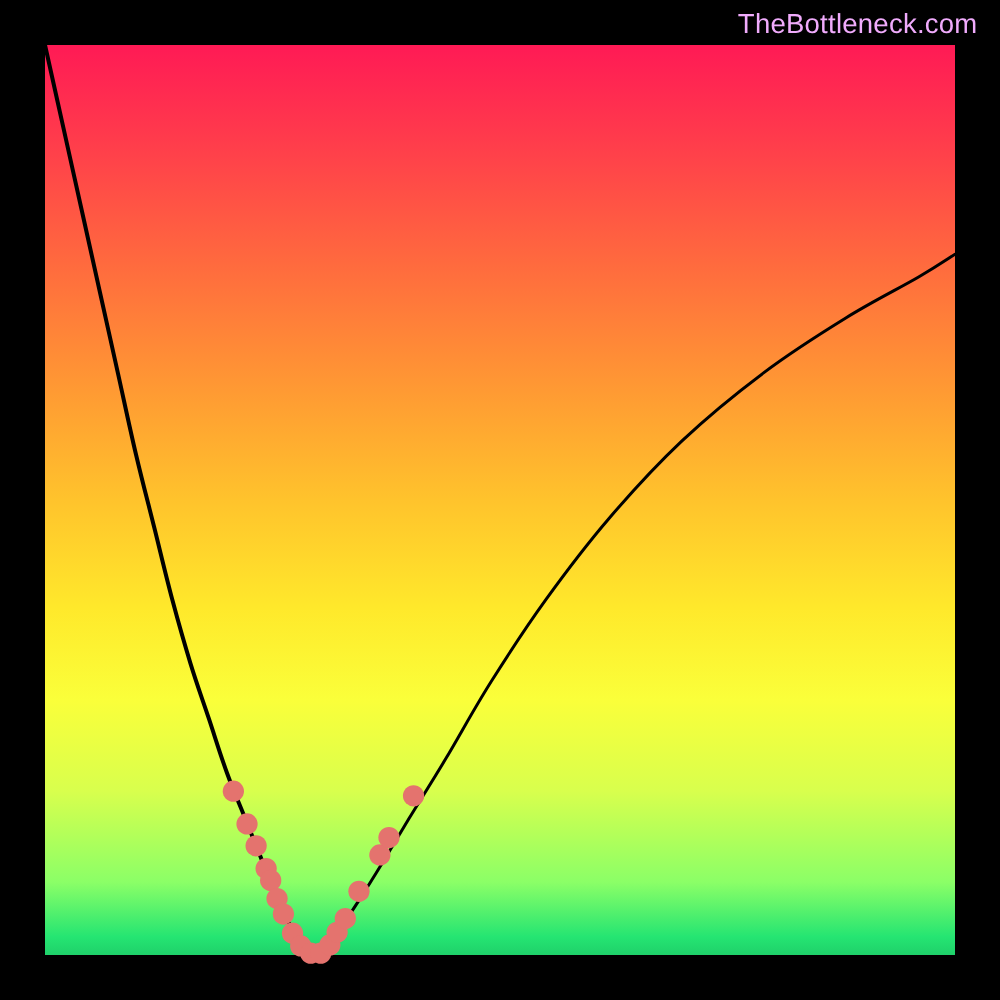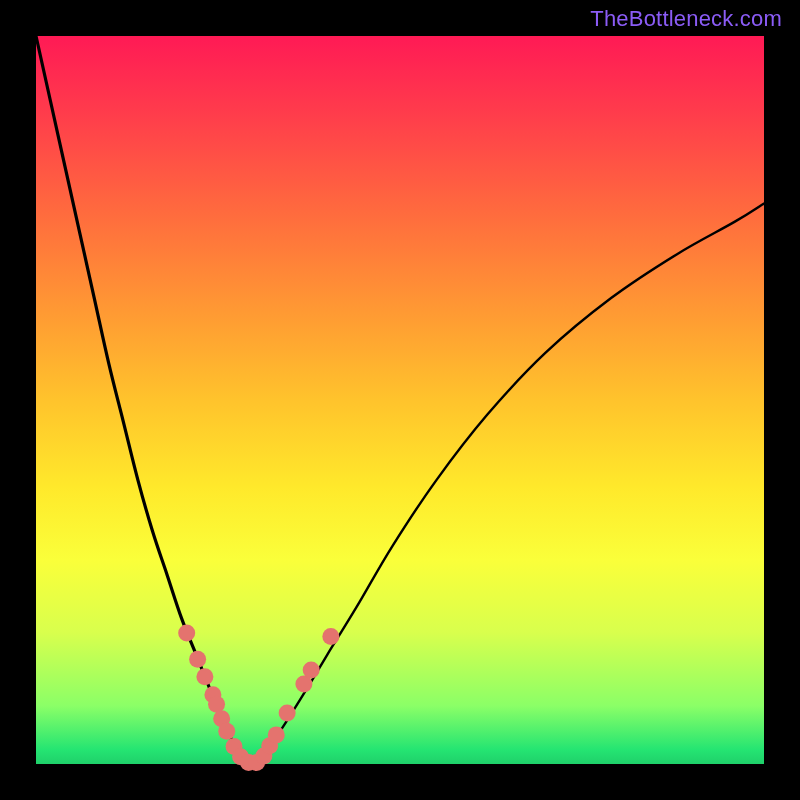--- a/index.html
+++ b/index.html
@@ -38,21 +38,21 @@
       #d8ff4d 82%,
       #8bff67 92%,
       #25e572 98%,
       #1fd06a 100%
     );
   }
   .watermark {
     position: absolute;
     top: 6px;
     right: 18px;
-    color: #8b5cf6;
+    color: #f0abfc;
     font-size: 22px;
     letter-spacing: 0.2px;
     user-select: none;
     pointer-events: none;
   }
   svg.curves {
     position: absolute;
     left: 0;
     top: 0;
     width: 728px;

